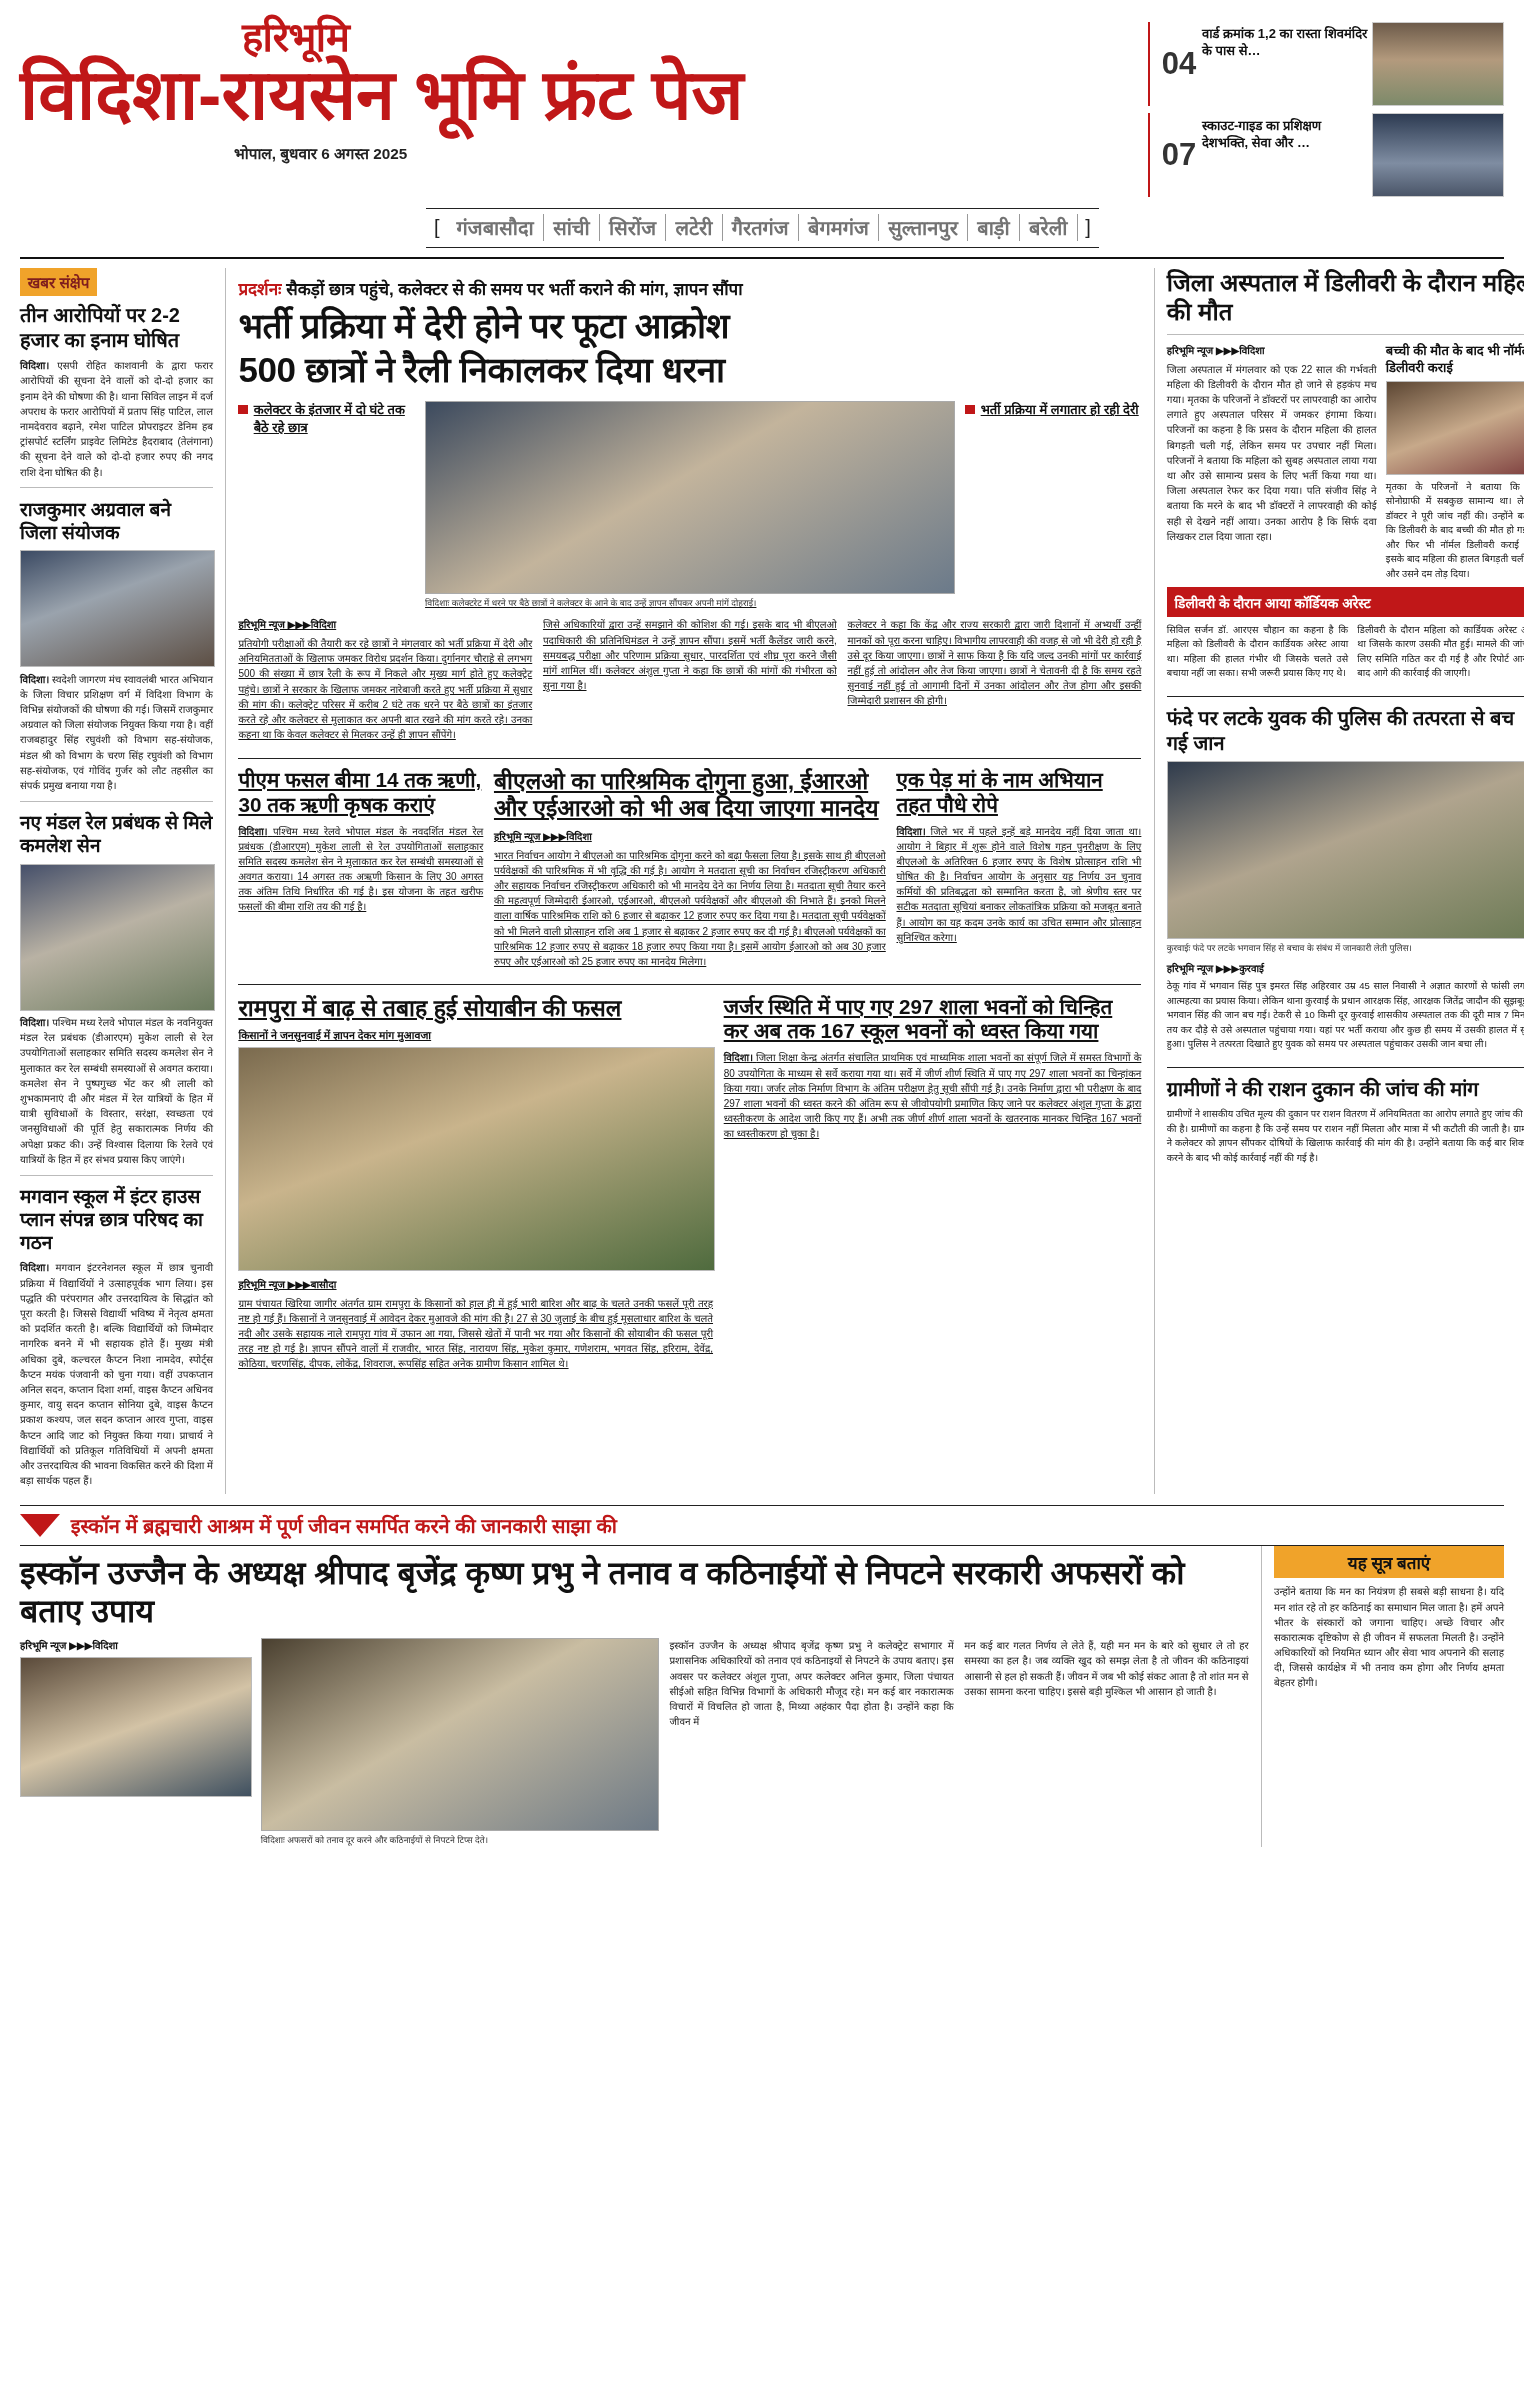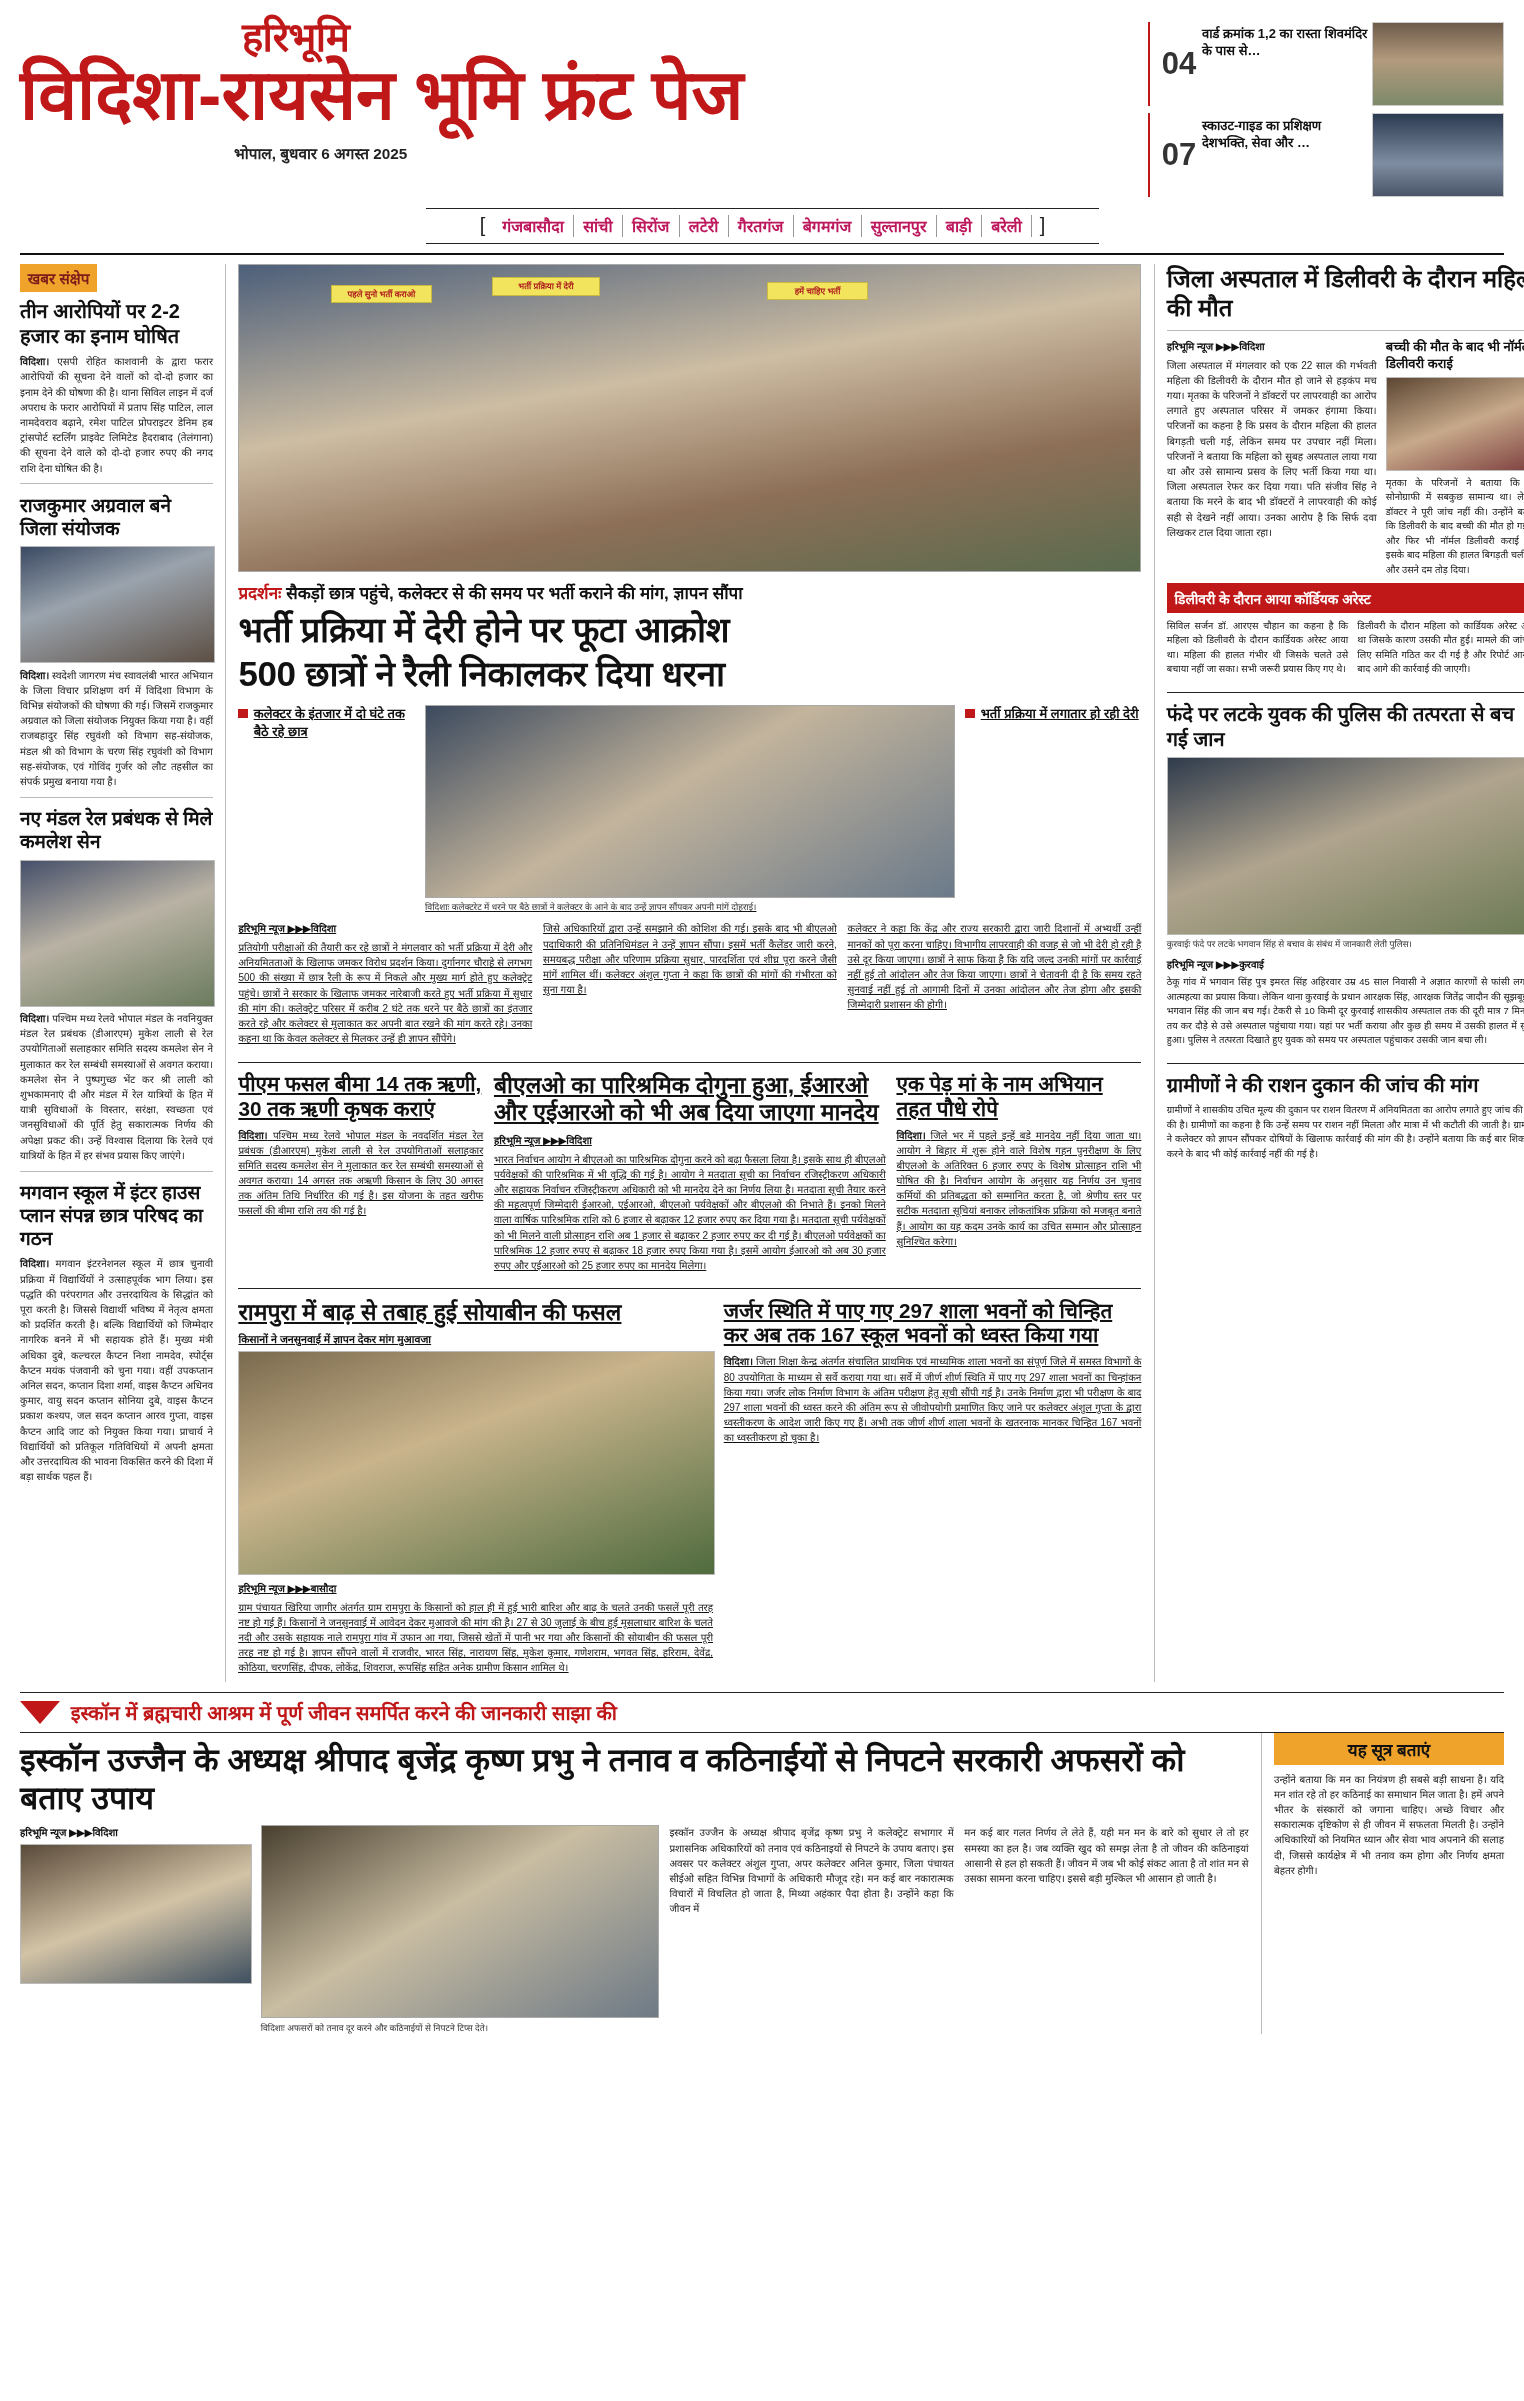--- a/index.html
+++ b/index.html
@@ -16,21 +16,21 @@
   .promo{display:flex;align-items:stretch;border-left:2.3px solid #c01718;padding-left:6.1px;height:84px;}
   .promo-num{font-size:31px;font-weight:bold;color:#333;width:46px;display:flex;align-items:center;justify-content:center;}
   .promo-txt{font-size:13px;font-weight:bold;line-height:1.3;color:#111;flex:1;padding:4.6px 4.6px 0 0;}
   .promo-img{width:130px;background:#8a9bb0;border:0.8px solid #ccc;position:relative;overflow:hidden;}
   .promo-img.p1{background:linear-gradient(180deg,#6d5b4a 0%,#b39a7d 45%,#7d8a6a 100%);}
   .promo-img.p2{background:linear-gradient(180deg,#2d3b52 0%,#7f8da2 60%,#4a5568 100%);}
 
   
   .citystrip{margin-top:10.7px;display:flex;align-items:center;justify-content:center;gap:0;border-top:1.5px solid #222;border-bottom:1.5px solid #222;padding:5.4px 0;width:673px;margin-left:406px;}
   .citystrip .bracket{font-size:20px;color:#222;padding:0 7.7px;}
-  .citystrip span.city{font-size:16px;font-weight:bold;color:#be185d;padding:0 9.2px;border-right:0.8px solid #999;}
+  .citystrip span.city{font-size:20px;font-weight:bold;color:#737373;padding:0 9.2px;border-right:0.8px solid #999;}
   .citystrip span.city:last-of-type{border-right:none;}
 
   .rule-main{border-top:2.3px solid #111;margin-top:9.2px;}
 
   
   .grid{display:flex;gap:12.2px;margin-top:9.2px;}
   .col-left{width:193px;flex:none;}
   .col-mid{width:903px;flex:none;}
   .col-right{width:372px;flex:none;}
 
@@ -156,25 +156,20 @@
       <div class="hr-thin"></div>
 
       <div>
         <div class="sub-head">मगवान स्कूल में इंटर हाउस प्लान संपन्न छात्र परिषद का गठन</div>
         <p class="body"><span class="dateline">विदिशा।</span> <span>मगवान इंटरनेशनल स्कूल में छात्र चुनावी प्रक्रिया में विद्यार्थियों ने उत्साहपूर्वक भाग लिया। इस पद्धति की परंपरागत और उत्तरदायित्व के सिद्धांत को पूरा करती है। जिससे विद्यार्थी भविष्य में नेतृत्व क्षमता को प्रदर्शित करती है। बल्कि विद्यार्थियों को जिम्मेदार नागरिक बनने में भी सहायक होते हैं। मुख्य मंत्री अधिका दुबे, कल्चरल कैप्टन निशा नामदेव, स्पोर्ट्स कैप्टन मयंक पंजवानी को चुना गया। वहीं उपकप्तान अनिल सदन, कप्तान दिशा शर्मा, वाइस कैप्टन अधिनव कुमार, वायु सदन कप्तान सोनिया दुबे, वाइस कैप्टन प्रकाश कश्यप, जल सदन कप्तान आरव गुप्ता, वाइस कैप्टन आदि जाट को नियुक्त किया गया। प्राचार्य ने विद्यार्थियों को प्रतिकूल गतिविधियों में अपनी क्षमता और उत्तरदायित्व की भावना विकसित करने की दिशा में बड़ा सार्थक पहल हैं।</span></p>
       </div>
     </div>
 
     <div class="col-mid vrule" style="padding-left:12.2px;">
 
-      <div class="mid-photo">
-        <div class="placard" style="left:92px;top:20px;width:92px;">पहले सुनो भर्ती कराओ</div>
-        <div class="placard" style="left:253px;top:12.2px;width:99px;">भर्ती प्रक्रिया में देरी</div>
-        <div class="placard" style="left:528px;top:17px;width:92px;">हमें चाहिए भर्ती</div>
-      </div>
 
       <div class="kicker">
         <span class="lbl">प्रदर्शनः</span>
         <span class="txt">सैकड़ों छात्र पहुंचे, कलेक्टर से की समय पर भर्ती कराने की मांग, ज्ञापन सौंपा</span>
       </div>
 
       <div class="mega">भर्ती प्रक्रिया में देरी होने पर फूटा आक्रोश</div>
       <div class="mega">500 छात्रों ने रैली निकालकर दिया धरना</div>
 
       <div class="cols3" style="margin-top:10.7px;">

